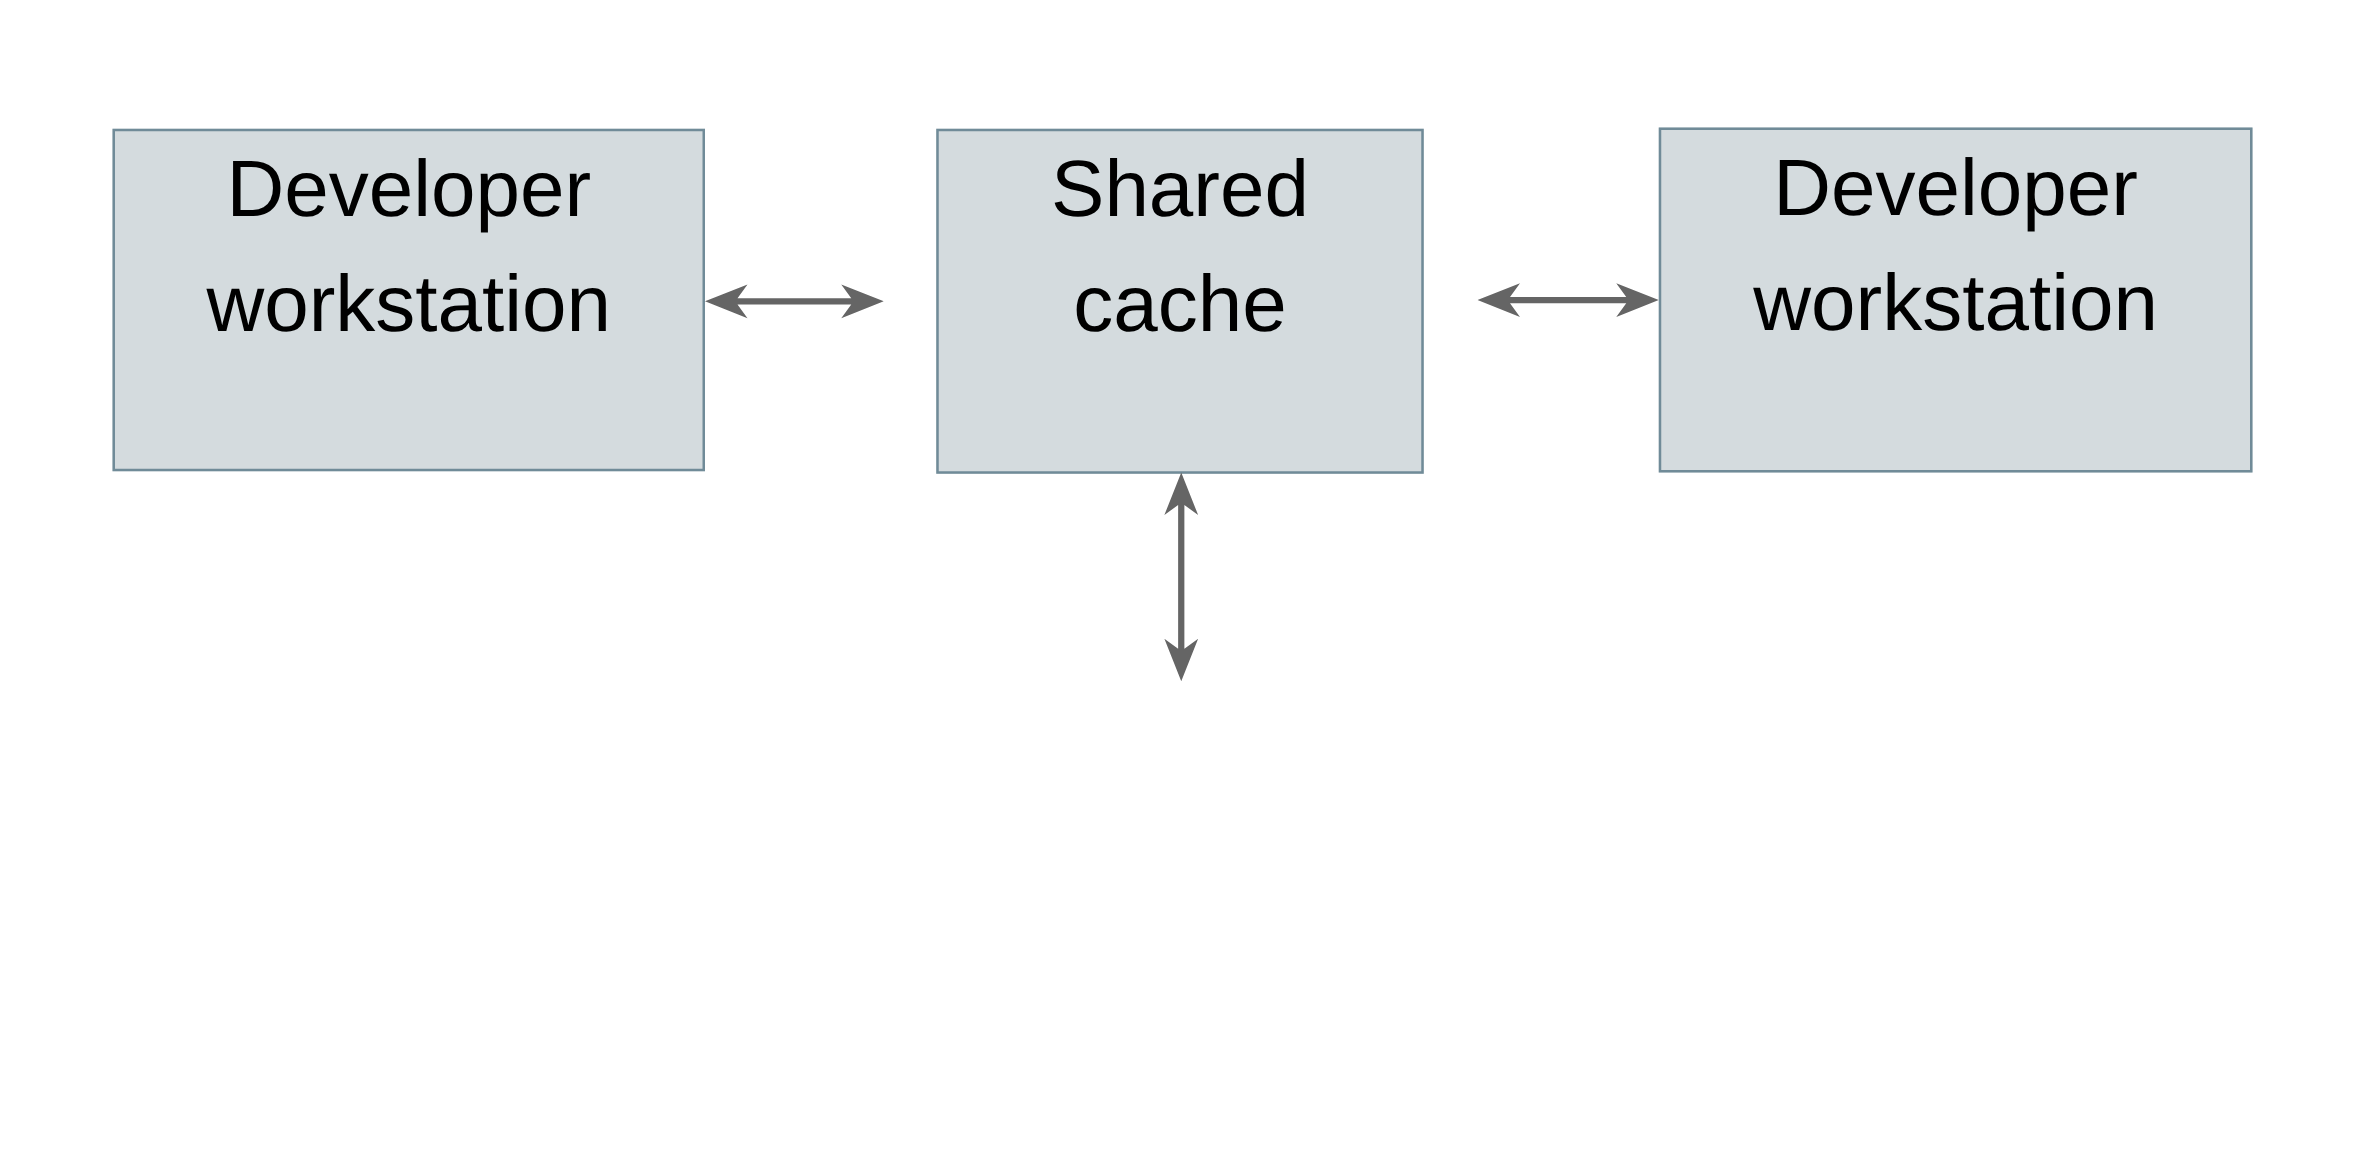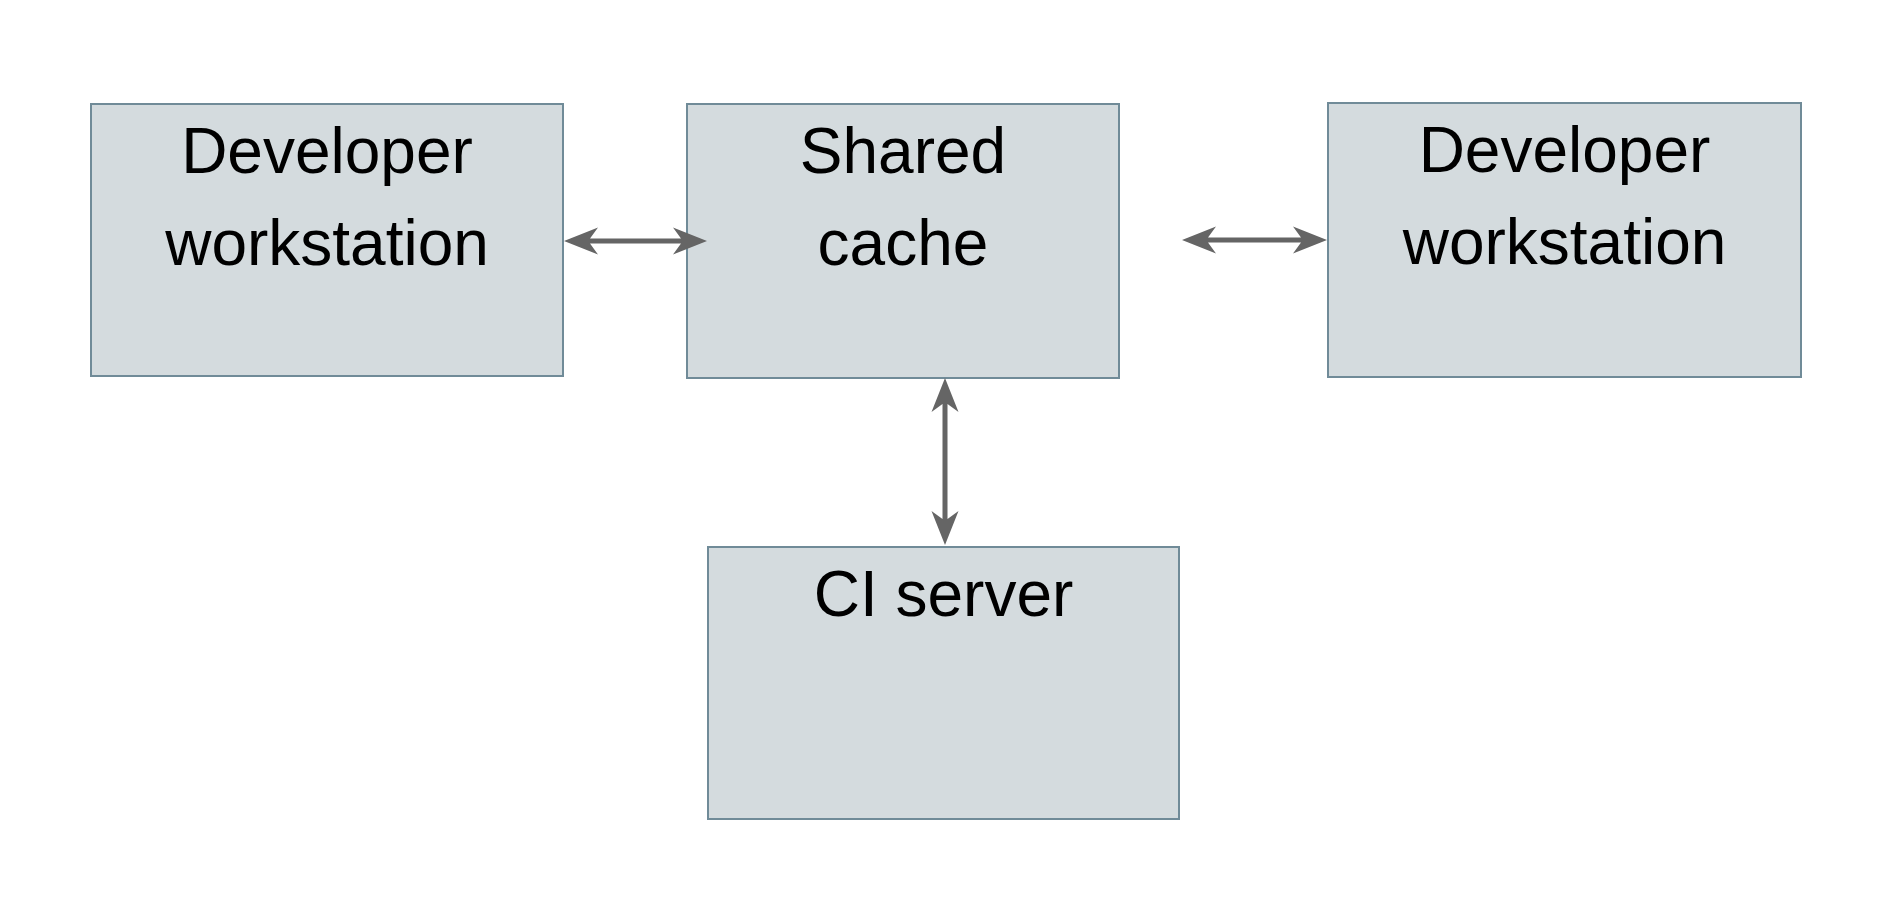--- a/index.html
+++ b/index.html
@@ -36,21 +36,21 @@
     position: absolute;
     display: block;
   }
   .edge path {
     fill: var(--arrow, #656565);
     stroke: none;
   }
 
   
   #node-left   { left: 90px;   top: 103px; width: 474px; height: 274px; }
-  #node-cache  { left: 686px;  top: 103px; width: 434px; height: 276px; }
+  #node-cache  { left: 749px;  top: 103px; width: 390px; height: 276px; }
   #node-right  { left: 1327px; top: 102px; width: 475px; height: 276px; }
   #node-ci     { left: 707px;  top: 546px; width: 473px; height: 274px; }
 
   
   #edge-left-cache  { left: 564px;  top: 225px; }
   #edge-cache-right { left: 1182px; top: 224px; }
   #edge-cache-ci    { left: 929px;  top: 378px; }
 </style>
 </head>
 <body>
@@ -65,23 +65,20 @@
   <div class="node" id="node-cache">
     <span class="node-label">Shared
 cache</span>
   </div>
 
   <div class="node" id="node-right">
     <span class="node-label">Developer
 workstation</span>
   </div>
 
-  <div class="node" id="node-ci">
-    <span class="node-label">CI server</span>
-  </div>
 
   <svg class="edge" id="edge-left-cache" width="143" height="32" viewBox="0 0 143 32" aria-hidden="true">
     <path d="M 0,16 L 34,2.5 L 26,13.5 L 117,13.5 L 109,2.5 L 143,16 L 109,29.5 L 117,18.5 L 26,18.5 L 34,29.5 Z"></path>
   </svg>
 
   <svg class="edge" id="edge-cache-right" width="145" height="32" viewBox="0 0 145 32" aria-hidden="true">
     <path d="M 0,16 L 34,2.5 L 26,13.5 L 119,13.5 L 111,2.5 L 145,16 L 111,29.5 L 119,18.5 L 26,18.5 L 34,29.5 Z"></path>
   </svg>
 
   <svg class="edge" id="edge-cache-ci" width="32" height="167" viewBox="0 0 32 167" aria-hidden="true">

